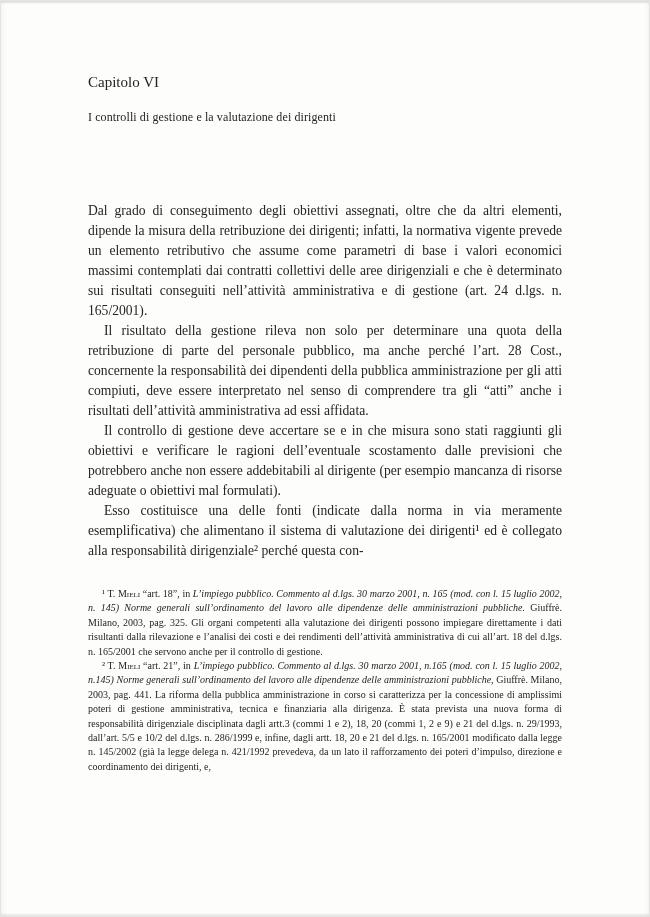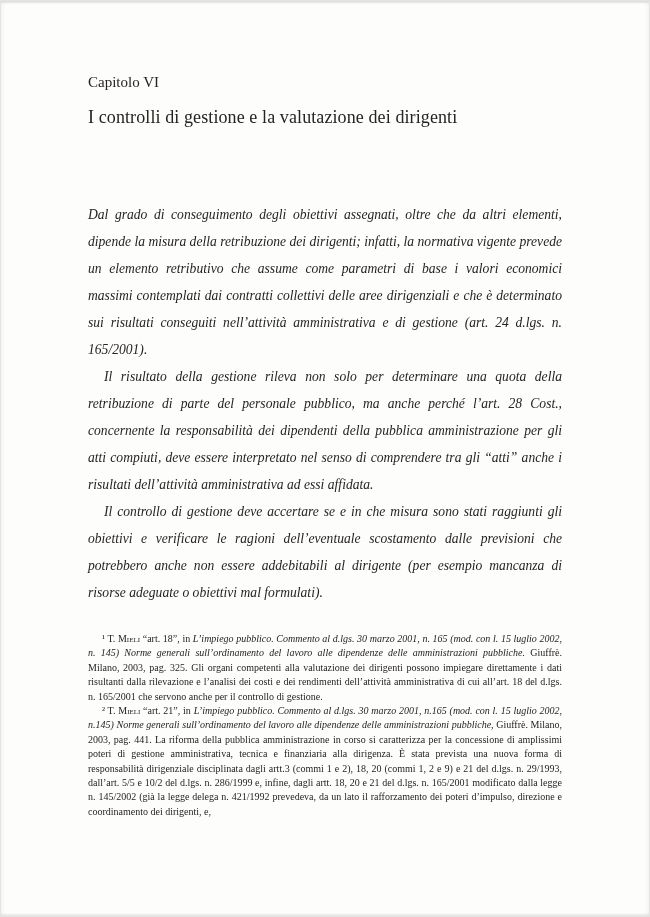--- a/index.html
+++ b/index.html
@@ -27,33 +27,32 @@
     width: 650px;
     height: 917px;
     padding: 72px 88px 0 88px;
   }
   .chapter-label {
     font-size: 15px;
     line-height: 20px;
     margin: 0 0 13px 0;
   }
   .page-title {
-    font-size: 18px;
+    font-size: 12px;
     font-weight: 500;
     line-height: 24px;
     margin: 0 0 72px 0;
     letter-spacing: 0.1px;
   }
   .body-text p {
     font-size: 13.6px;
-    line-height: 27px;
+    line-height: 20px;
     text-align: justify;
     margin: 0;
     text-indent: 16px;
-    font-style: italic;
   }
   .body-text p.noindent {
     text-indent: 0;
   }
   .footnotes {
     margin-top: 26px;
   }
   .footnotes p {
     font-size: 10px;
     line-height: 14.4px;
@@ -71,20 +70,21 @@
   <div class="page">
 
     <div class="chapter-label">Capitolo VI</div>
 
     <h1 class="page-title">I controlli di gestione e la valutazione dei dirigenti</h1>
 
     <div class="body-text">
       <p class="noindent">Dal grado di conseguimento degli obiettivi assegnati, oltre che da altri elementi, dipende la misura della retribuzione dei dirigenti; infatti, la normativa vigente prevede un elemento retributivo che assume come parametri di base i valori economici massimi contemplati dai contratti collettivi delle aree dirigenziali e che è determinato sui risultati conseguiti nell’attività amministrativa e di gestione (art. 24 d.lgs. n. 165/2001).</p>
       <p>Il risultato della gestione rileva non solo per determinare una quota della retribuzione di parte del personale pubblico, ma anche perché l’art. 28 Cost., concernente la responsabilità dei dipendenti della pubblica amministrazione per gli atti compiuti, deve essere interpretato nel senso di comprendere tra gli “atti” anche i risultati dell’attività amministrativa ad essi affidata.</p>
       <p>Il controllo di gestione deve accertare se e in che misura sono stati raggiunti gli obiettivi e verificare le ragioni dell’eventuale scostamento dalle previsioni che potrebbero anche non essere addebitabili al dirigente (per esempio mancanza di risorse adeguate o obiettivi mal formulati).</p>
+      <p>Esso costituisce una delle fonti (indicate dalla norma in via meramente esemplificativa) che alimentano il sistema di valutazione dei dirigenti¹ ed è collegato alla responsabilità dirigenziale² perché questa con-</p>
     </div>
 
     <div class="footnotes">
       <p><span>¹ T. </span><span class="sc">Mieli</span><span> “art. 18”, in </span><span class="it">L’impiego pubblico. Commento al d.lgs. 30 marzo 2001, n. 165 (mod. con l. 15 luglio 2002, n. 145) Norme generali sull’ordinamento del lavoro alle dipendenze delle amministrazioni pubbliche.</span><span> Giuffrè. Milano, 2003, pag. 325. Gli organi competenti alla valutazione dei dirigenti possono impiegare direttamente i dati risultanti dalla rilevazione e l’analisi dei costi e dei rendimenti dell’attività amministrativa di cui all’art. 18 del d.lgs. n. 165/2001 che servono anche per il controllo di gestione.</span></p>
       <p><span>² T. </span><span class="sc">Mieli</span><span> “art. 21”, in </span><span class="it">L’impiego pubblico. Commento al d.lgs. 30 marzo 2001, n.165 (mod. con l. 15 luglio 2002, n.145) Norme generali sull’ordinamento del lavoro alle dipendenze delle amministrazioni pubbliche,</span><span> Giuffrè. Milano, 2003, pag. 441. La riforma della pubblica amministrazione in corso si caratterizza per la concessione di amplissimi poteri di gestione amministrativa, tecnica e finanziaria alla dirigenza. È stata prevista una nuova forma di responsabilità dirigenziale disciplinata dagli artt.3 (commi 1 e 2), 18, 20 (commi 1, 2 e 9) e 21 del d.lgs. n. 29/1993, dall’art. 5/5 e 10/2 del d.lgs. n. 286/1999 e, infine, dagli artt. 18, 20 e 21 del d.lgs. n. 165/2001 modificato dalla legge n. 145/2002 (già la legge delega n. 421/1992 prevedeva, da un lato il rafforzamento dei poteri d’impulso, direzione e coordinamento dei dirigenti, e,</span></p>
     </div>
 
   </div>
 </div>
 

